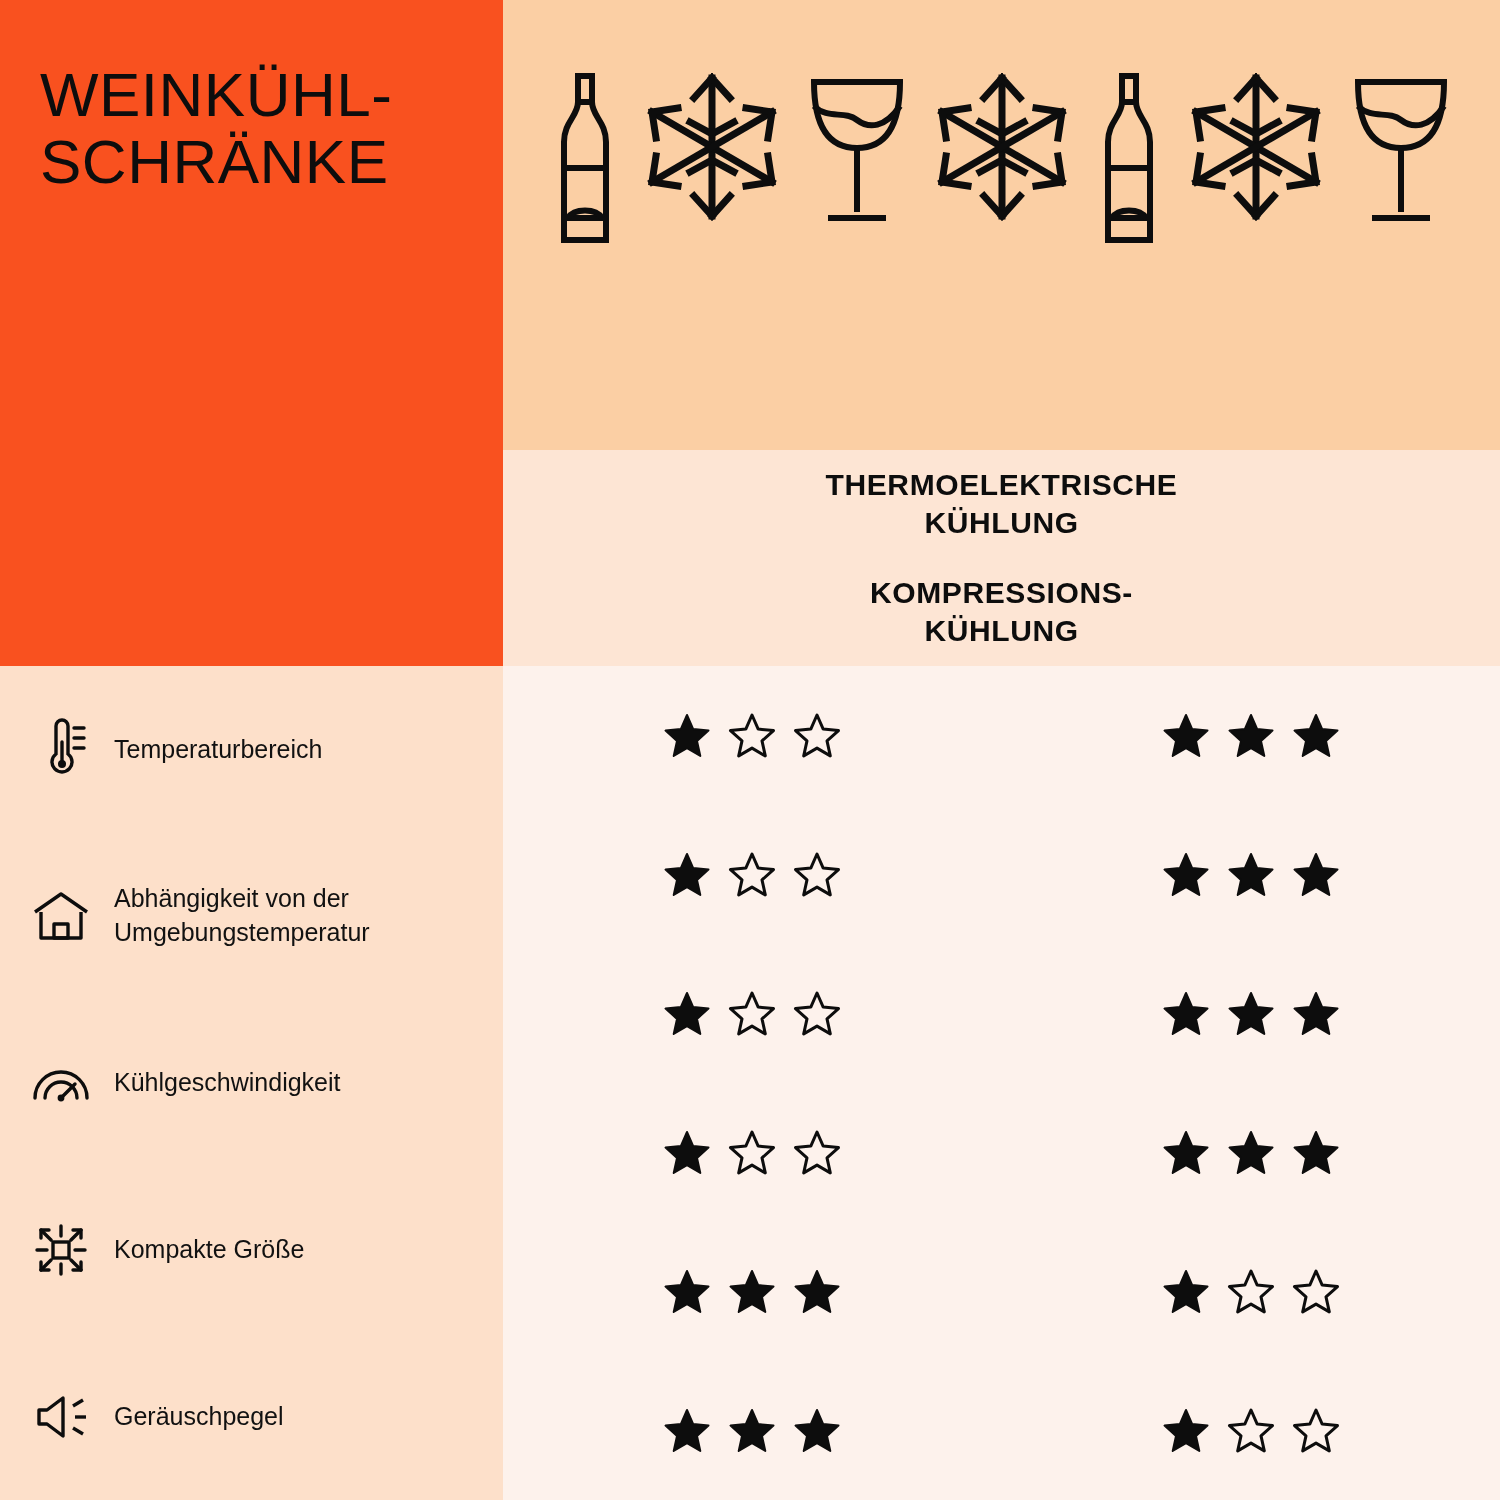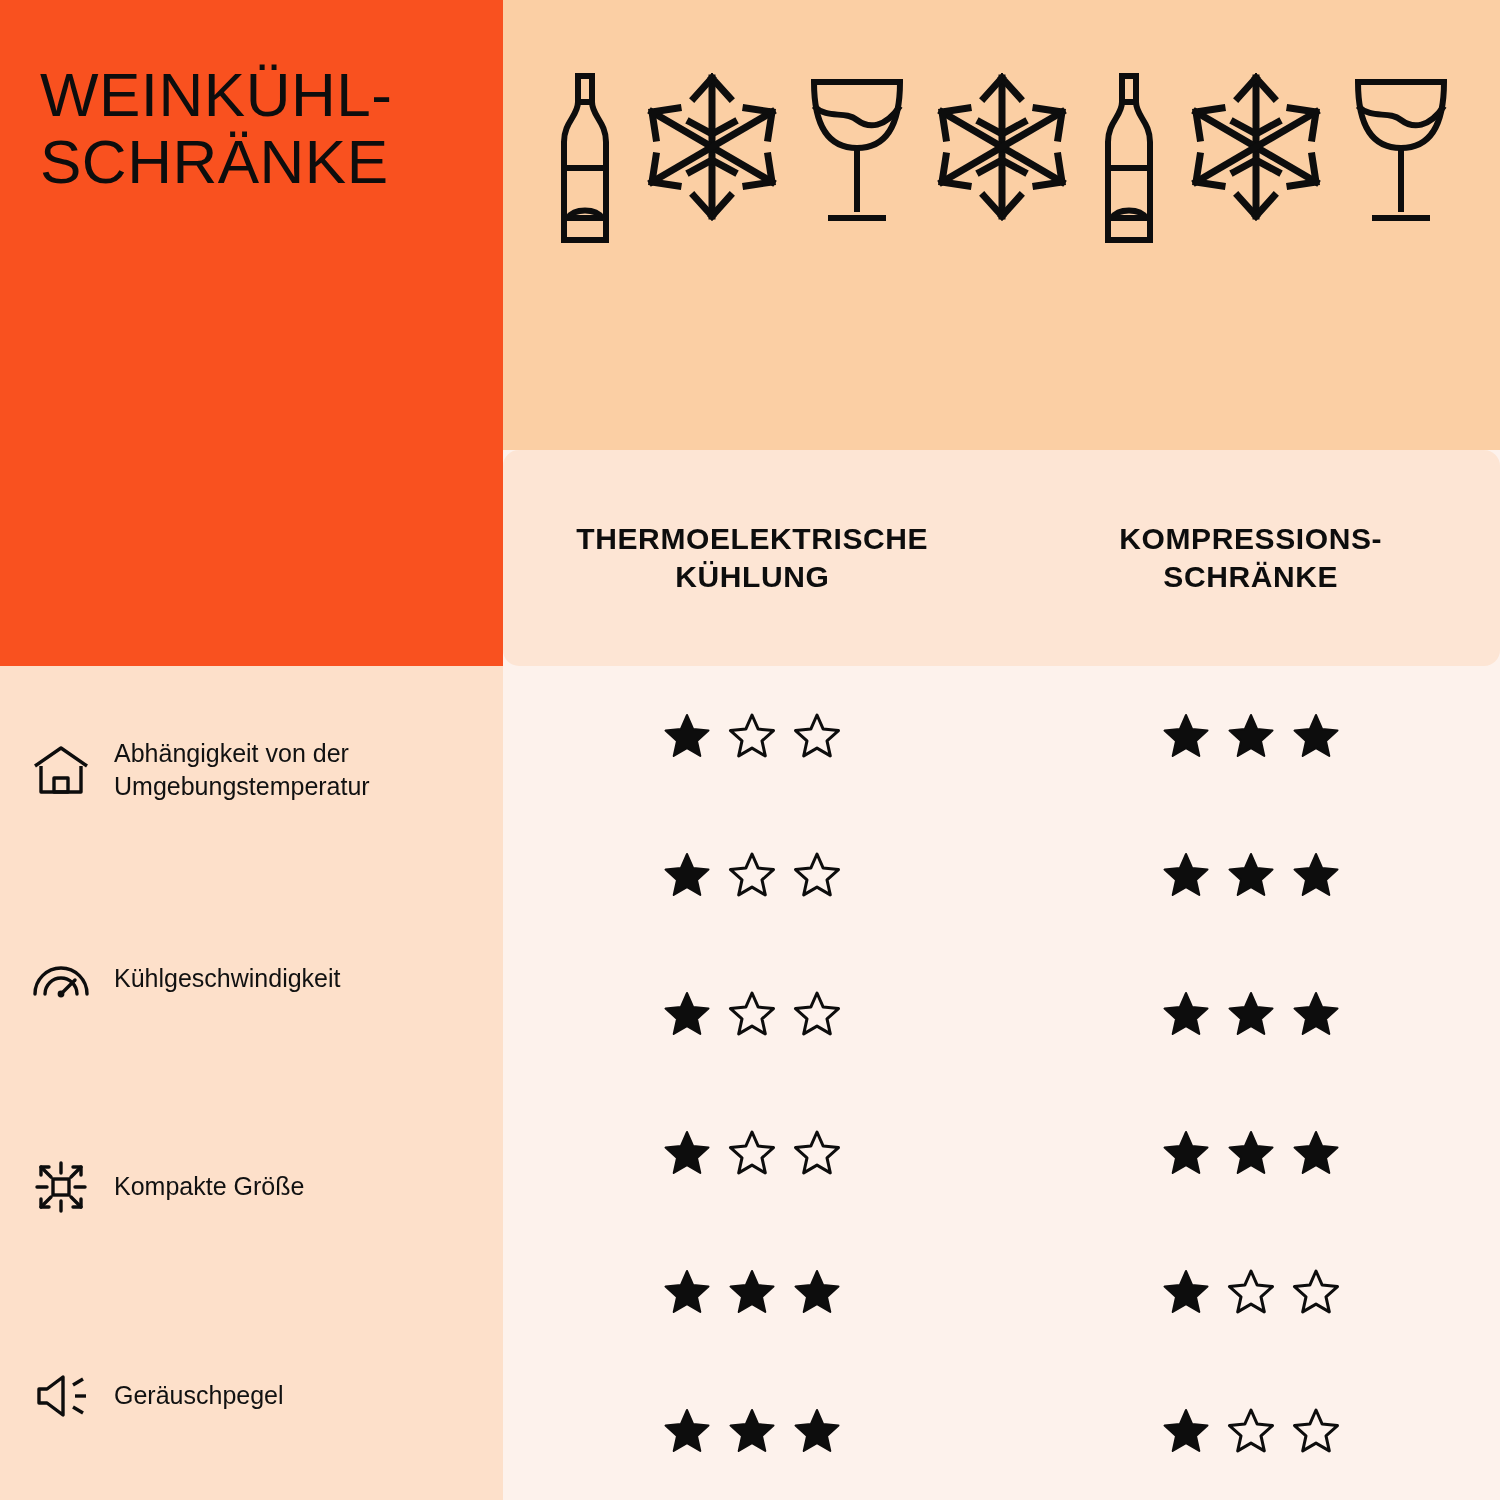--- a/index.html
+++ b/index.html
@@ -56,23 +56,22 @@
   .icon-banner svg {
     display: block;
   }
 
   
   .headers-cell {
     grid-column: 2;
     grid-row: 2;
     background: #fde5d4;
     display: grid;
-    grid-template-columns: 1fr 1fr;
+    grid-template-columns: 1fr;
     align-items: center;
-    border-radius: 16px;
   }
   .col-header {
     text-align: center;
     font-size: 30px;
     font-weight: 700;
     letter-spacing: 0.6px;
     line-height: 1.28;
     color: #0d0d0d;
     white-space: pre-line;
     padding: 0 26px;
@@ -224,25 +223,38 @@
         <line x1="55" y1="76" x2="55" y2="140"></line>
         <line x1="26" y1="146" x2="84" y2="146"></line>
       </svg>
     </span>
   </div>
 
   <div class="headers-cell">
     <div class="col-header">THERMOELEKTRISCHE
 KÜHLUNG</div>
     <div class="col-header">KOMPRESSIONS-
-SCHRÄNKE</div>
+KÜHLUNG</div>
   </div>
 
   <div class="labels-col">
 
+    <div class="label-row">
+      <span class="label-icon">
+        <svg width="54" height="62" viewBox="0 0 54 62" fill="none" stroke="#0d0d0d" stroke-width="3.4" stroke-linecap="round">
+          <path d="M22 8a6 6 0 0 1 12 0v28a10 10 0 1 1-12 0z"></path>
+          <line x1="28" y1="24" x2="28" y2="44"></line>
+          <circle cx="28" cy="46" r="4" fill="#0d0d0d" stroke="none"></circle>
+          <line x1="40" y1="10" x2="50" y2="10"></line>
+          <line x1="40" y1="20" x2="50" y2="20"></line>
+          <line x1="40" y1="30" x2="50" y2="30"></line>
+        </svg>
+      </span>
+      <span class="label-text">Temperaturbereich</span>
+    </div>
 
     <div class="label-row">
       <span class="label-icon">
         <svg width="60" height="52" viewBox="0 0 60 52" fill="none" stroke="#0d0d0d" stroke-width="3.4" stroke-linejoin="round">
           <path d="M4 22 30 4l26 18"></path>
           <path d="M10 22v26h40V22"></path>
           <rect x="23" y="34" width="14" height="14"></rect>
         </svg>
       </span>
       <span class="label-text">Abhängigkeit von der

